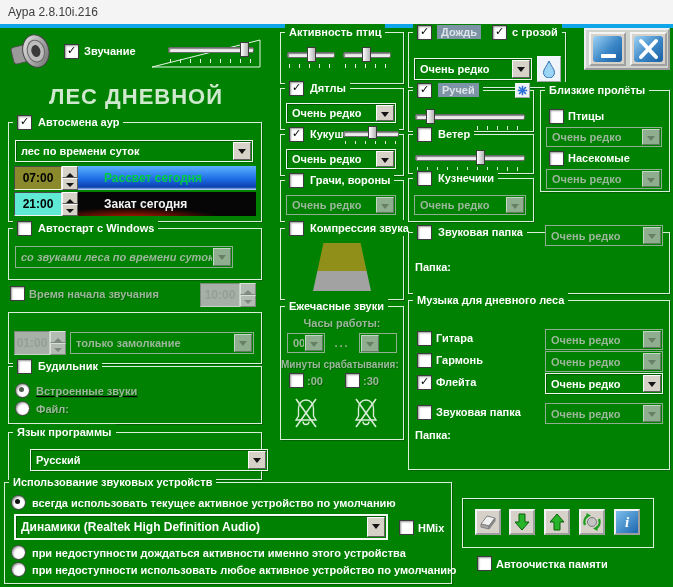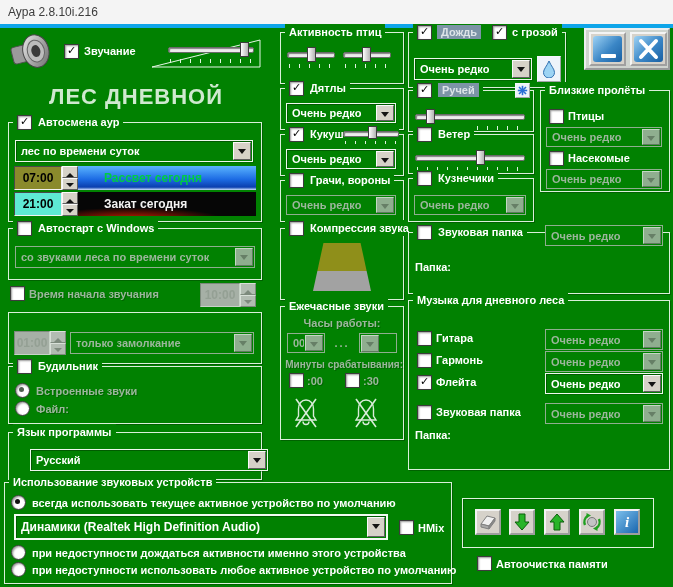--- a/index.html
+++ b/index.html
@@ -165,21 +165,21 @@
       </span>
       <span class="banner sunset">Закат сегодня</span>
     </div>
   </div>
 
   <div class="grp" style="left:8px;top:228px;width:252px;height:50px;">
     <div class="grp-title">
       <span class="cb"></span>
       <span class="lbl">Автостарт с Windows</span>
     </div>
-    <div class="combo dis" style="left:6px;top:17px;width:240px;">
+    <div class="combo dis" style="left:6px;top:17px;width:218px;font-style:italic;">
       <span class="ct">со звуками леса по времени суток</span>
       <span class="cbtn"></span>
     </div>
   </div>
 
   <span class="cb abs" style="left:10px;top:286px;"></span>
   <span class="dis-lbl abs" style="left:29px;top:288px;">Время начала звучания</span>
   <span class="spin dis" style="left:200px;top:283px;">
     <span class="sval" style="width:40px;">10:00</span>
     <span class="sbtns">
@@ -200,21 +200,21 @@
       <span class="ct">только замолкание</span>
       <span class="cbtn"></span>
     </div>
   </div>
 
   <div class="grp" style="left:8px;top:366px;width:252px;height:56px;">
     <div class="grp-title">
       <span class="cb"></span>
       <span class="lbl">Будильник</span>
     </div>
-    <div class="row" style="left:6px;top:16px;">
+    <div class="row" style="left:6px;top:16px;text-decoration:underline;">
       <span class="rb dim on"></span>
       <span class="dis-lbl">Встроенные звуки</span>
     </div>
     <div class="row" style="left:6px;top:34px;">
       <span class="rb dim"></span>
       <span class="dis-lbl">Файл:</span>
     </div>
   </div>
 
   <div class="grp" style="left:8px;top:432px;width:252px;height:46px;">
@@ -324,21 +324,21 @@
     <div class="dis-lbl abs" style="left:0;top:10px;width:100%;text-align:center;">Часы работы:</div>
     <div class="combo dis" style="left:6px;top:26px;width:38px;height:20px;">
       <span class="ct">00</span>
       <span class="cbtn"></span>
     </div>
     <span class="dots abs" style="left:48px;top:30px;width:26px;text-align:center;">...</span>
     <div class="combo dis" style="left:78px;top:26px;width:38px;height:20px;flex-direction:column;">
       <span class="ct">23</span>
       <span class="cbtn"></span>
     </div>
-    <div class="dis-lbl abs" style="left:0;top:52px;width:100%;text-align:right;font-size:10px;">Минуты срабатывания:</div>
+    <div class="dis-lbl abs" style="left:0;top:52px;width:100%;text-align:left;font-size:10px;">Минуты срабатывания:</div>
     <span class="cb abs" style="left:8px;top:66px;"></span>
     <span class="dis-lbl abs" style="left:26px;top:68px;">:00</span>
     <span class="cb abs" style="left:64px;top:66px;"></span>
     <span class="dis-lbl abs" style="left:82px;top:68px;">:30</span>
     <div class="abs" style="left:12px;top:90px;">
       <svg width="26" height="34" viewBox="0 0 26 34">
         <path d="M13 3 c-4.5 0 -7.5 3.5 -7.5 9 v7 l-2.5 4 h20 l-2.5 -4 v-7 c0 -5.5 -3 -9 -7.5 -9 z" fill="none" stroke="#d8ecd8" stroke-width="1.4"></path>
         <path d="M10 24.5 a3 3 0 0 0 6 0" fill="none" stroke="#d8ecd8" stroke-width="1.4"></path>
         <line x1="3" y1="2" x2="23" y2="30" stroke="#d8ecd8" stroke-width="1.6"></line>
         <line x1="23" y1="2" x2="3" y2="30" stroke="#d8ecd8" stroke-width="1.6"></line>

